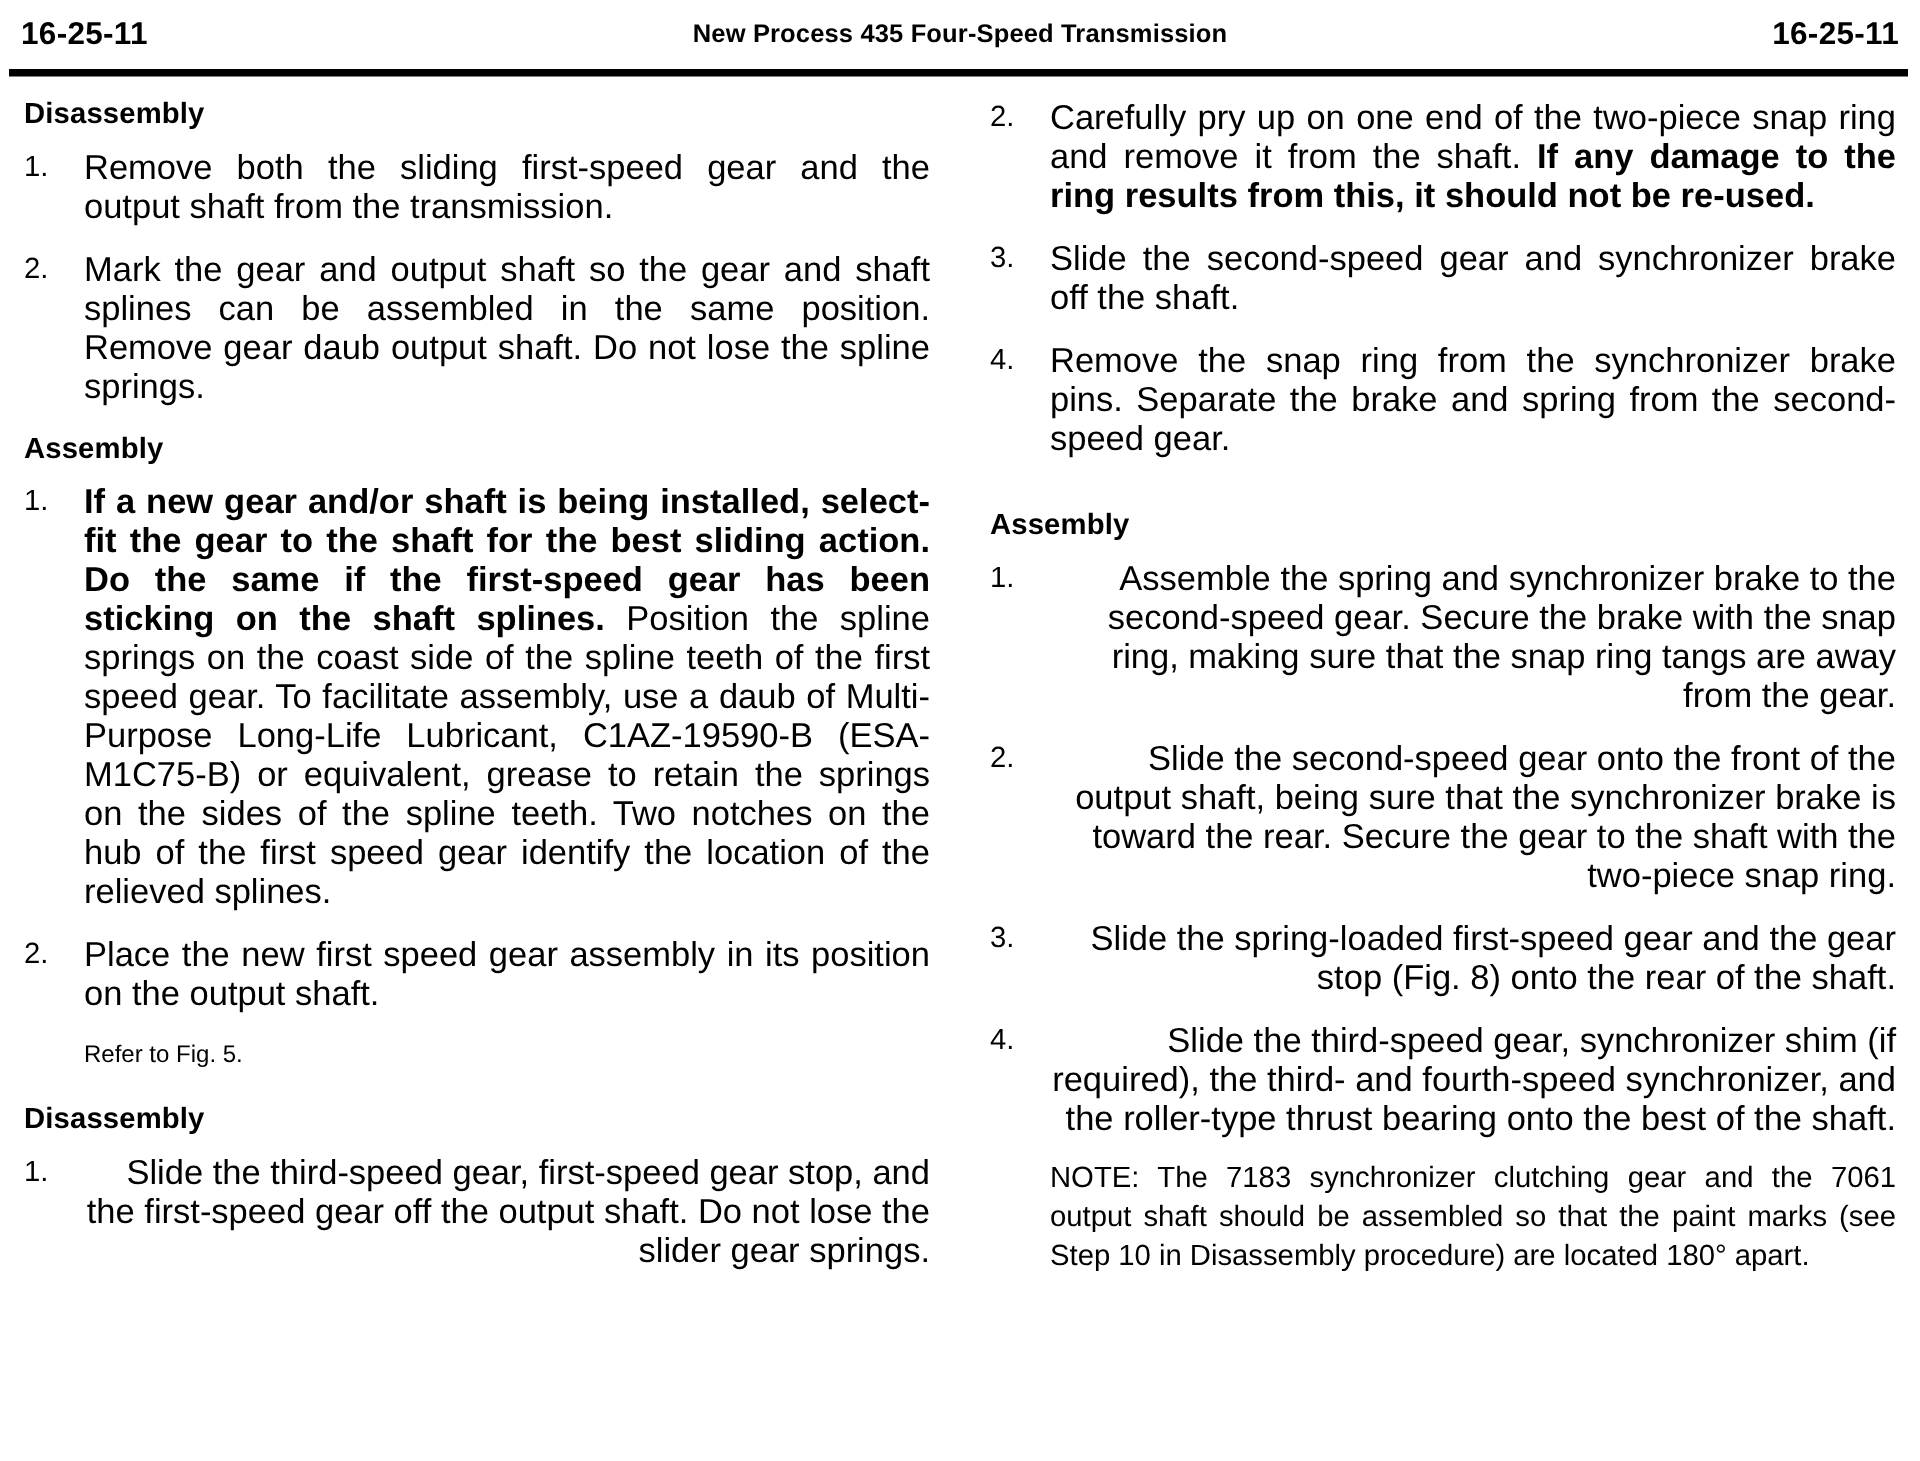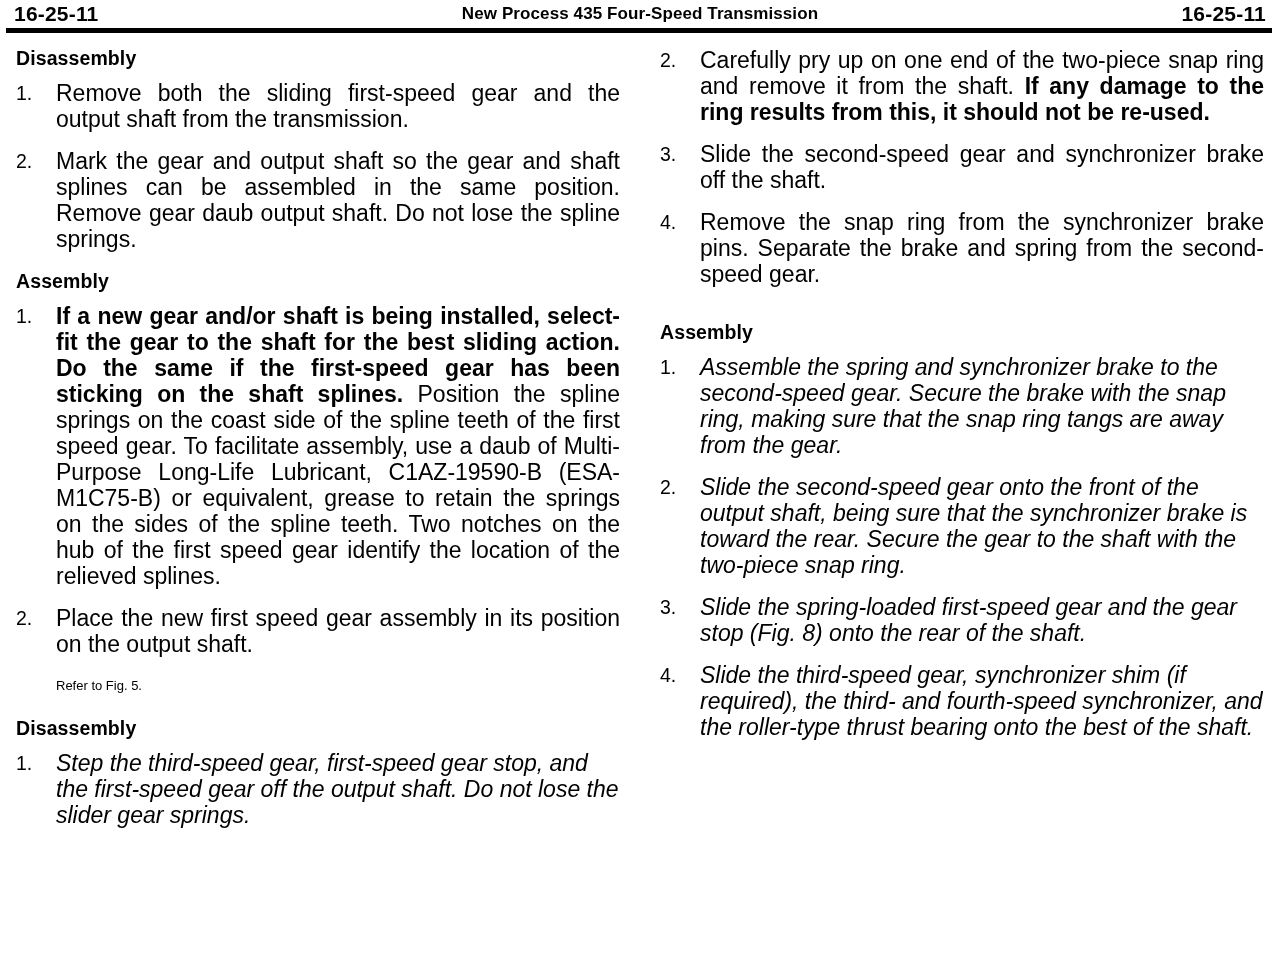--- a/index.html
+++ b/index.html
@@ -18,21 +18,21 @@
   .page {
     width: 1280px;
     height: 974px;
     position: relative;
     box-sizing: border-box;
     padding: 0;
   }
   
   .header {
     position: relative;
-    height: 28px;
+    height: 46px;
     padding: 0 14px;
     display: flex;
     align-items: center;
     justify-content: space-between;
   }
   .header-left, .header-right {
     font-size: 21px;
     font-weight: bold;
     letter-spacing: 0.2px;
   }
@@ -86,28 +86,27 @@
     line-height: 26px;
   }
   .body {
     flex: 1;
     font-size: 23px;
     line-height: 26px;
     text-align: justify;
     text-justify: inter-word;
   }
   .body.nojust {
-    text-align: left;
-    font-style: italic;
+    text-align: right;
   }
   .body b {
     font-weight: bold;
   }
   .plain {
-    font-size: 13px;
+    font-size: 16px;
     line-height: 26px;
     margin: 0 0 16px 0;
     padding-left: 40px;
   }
   .note {
     font-size: 19.5px;
     line-height: 26px;
     margin: 0 0 12px 40px;
     text-align: justify;
   }
@@ -153,21 +152,21 @@
         <div class="body">Place the new first speed gear assembly in its position on the output shaft.</div>
       </div>
 
 
       <div class="plain">Refer to Fig. 5.</div>
 
       <h2 class="section">Disassembly</h2>
 
       <div class="item">
         <div class="num">1.</div>
-        <div class="body nojust">Step the third-speed gear, first-speed gear stop, and the first-speed gear off the output shaft. Do not lose the slider gear springs.</div>
+        <div class="body nojust">Slide the third-speed gear, first-speed gear stop, and the first-speed gear off the output shaft. Do not lose the slider gear springs.</div>
       </div>
 
     </div>
 
     <div class="col col-right">
 
       <div class="item">
         <div class="num">2.</div>
         <div class="body"><span>Carefully pry up on one end of the two-piece snap ring and remove it from the shaft. </span><b>If any damage to the ring results from this, it should not be re-used.</b></div>
       </div>
@@ -197,16 +196,17 @@
       <div class="item">
         <div class="num">3.</div>
         <div class="body nojust">Slide the spring-loaded first-speed gear and the gear stop (Fig. 8) onto the rear of the shaft.</div>
       </div>
 
       <div class="item tight">
         <div class="num">4.</div>
         <div class="body nojust">Slide the third-speed gear, synchronizer shim (if required), the third- and fourth-speed synchronizer, and the roller-type thrust bearing onto the best of the shaft.</div>
       </div>
 
+      <div class="note">NOTE: The 7183 synchronizer clutching gear and the 7061 output shaft should be assembled so that the paint marks (see Step 10 in Disassembly procedure) are located 180° apart.</div>
 
     </div>
   </div>
 </div>
 
 </body></html>

